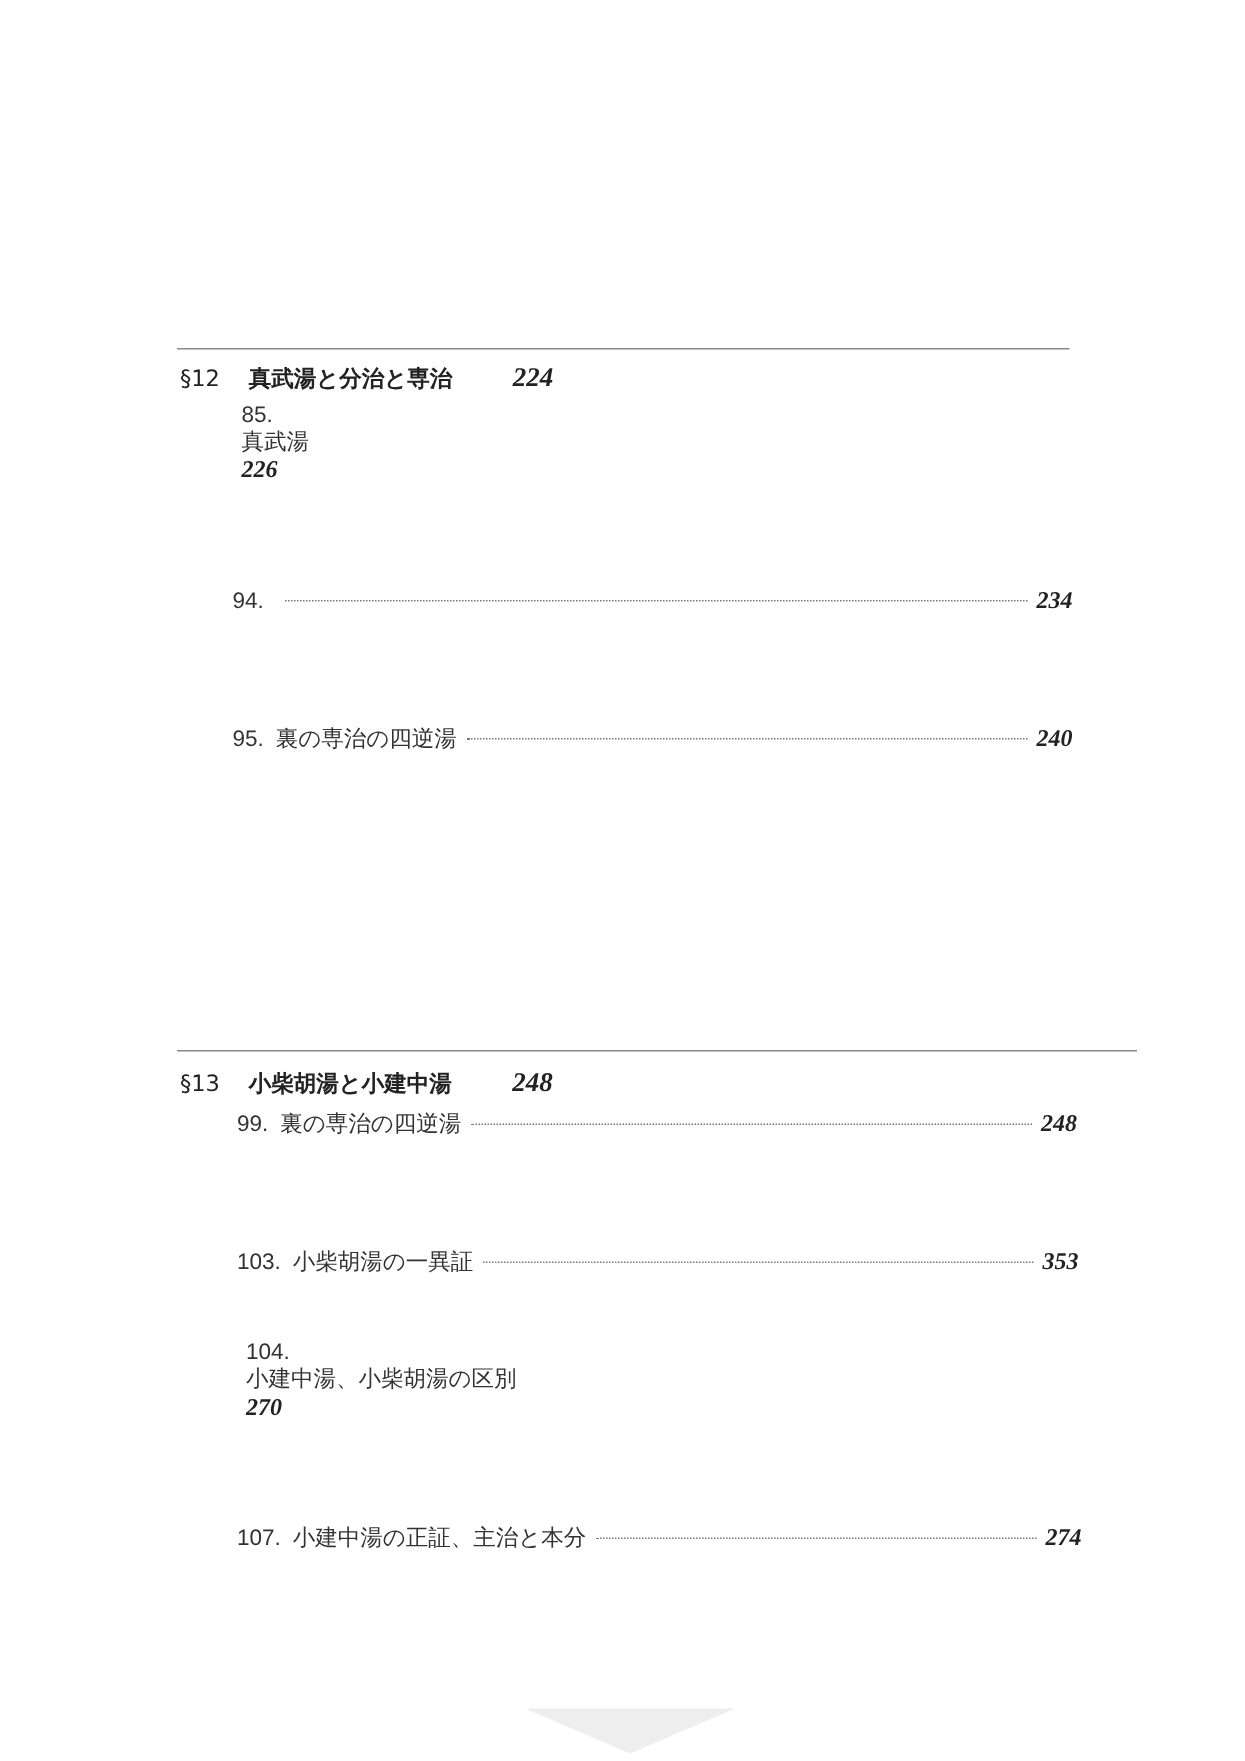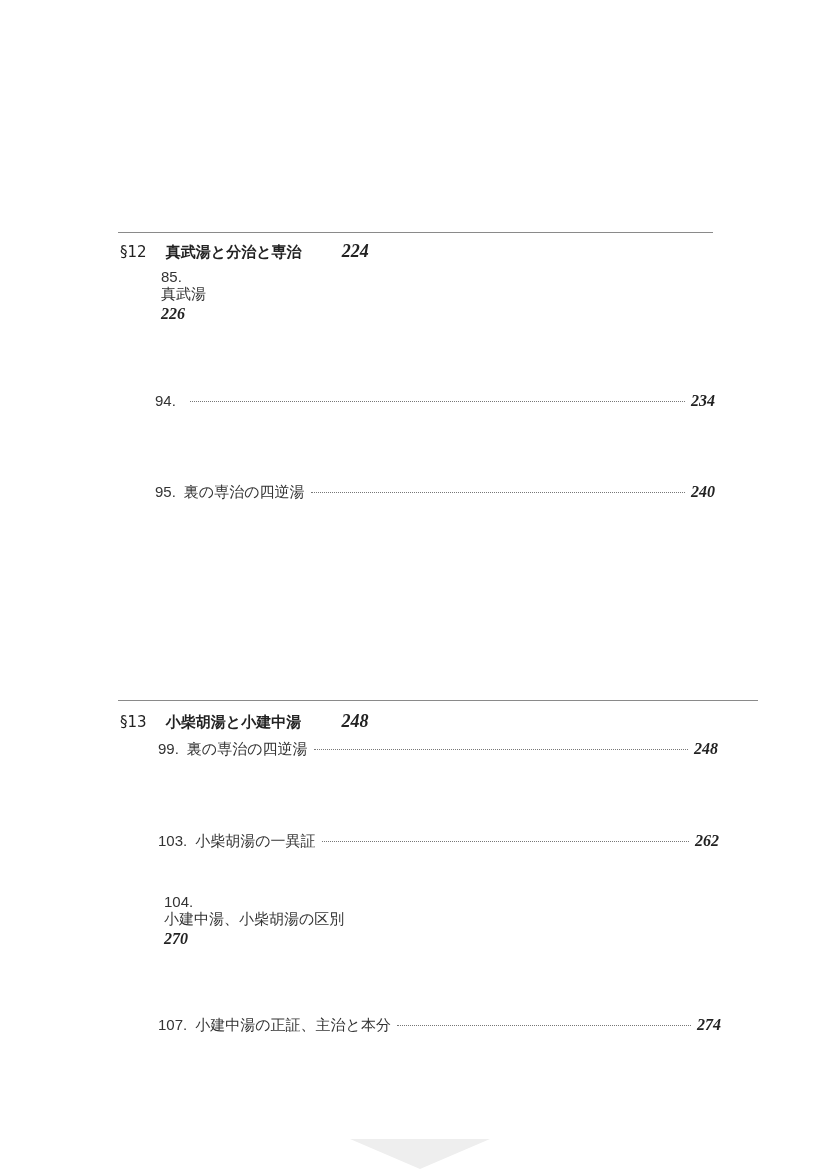--- a/index.html
+++ b/index.html
@@ -76,21 +76,21 @@
   <span class="num">99.</span>
   <span class="title">裏の専治の四逆湯</span>
   <span class="dots"></span>
   <span class="page">248</span>
 </div>
 
 <div class="entry" style="left:158px; top:832px; width:561px;">
   <span class="num">103.</span>
   <span class="title">小柴胡湯の一異証</span>
   <span class="dots"></span>
-  <span class="page">262</span>
+  <span class="page">353</span>
 </div>
 
 <div class="entry" style="left:158px; top:893px; width:561px;flex-direction:column;">
   <span class="num">104.</span>
   <span class="title">小建中湯、小柴胡湯の区別</span>
   <span class="dots"></span>
   <span class="page">270</span>
 </div>
 
 <div class="entry" style="left:158px; top:1016px; width:563px;">

